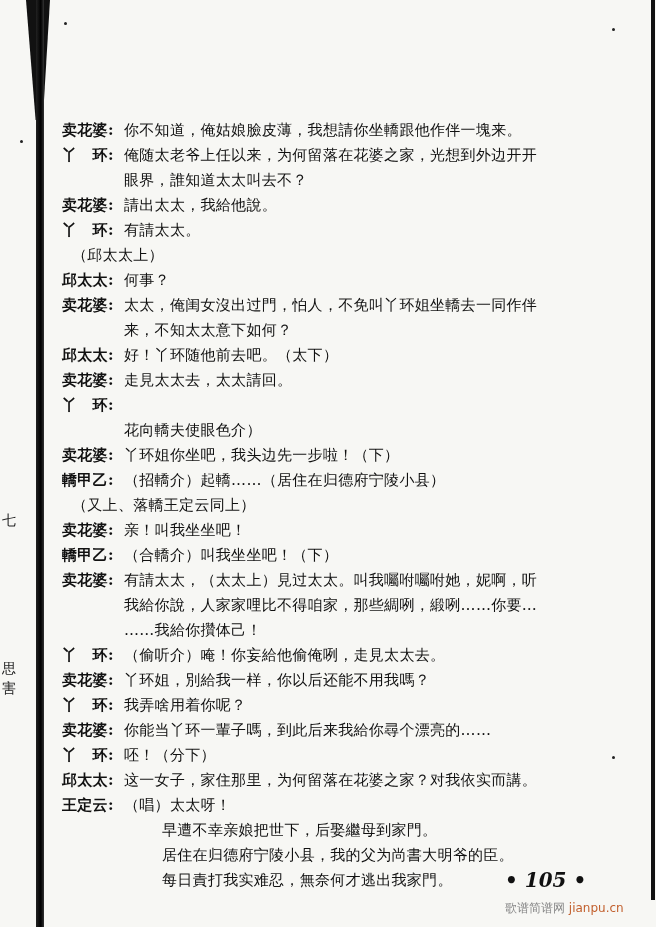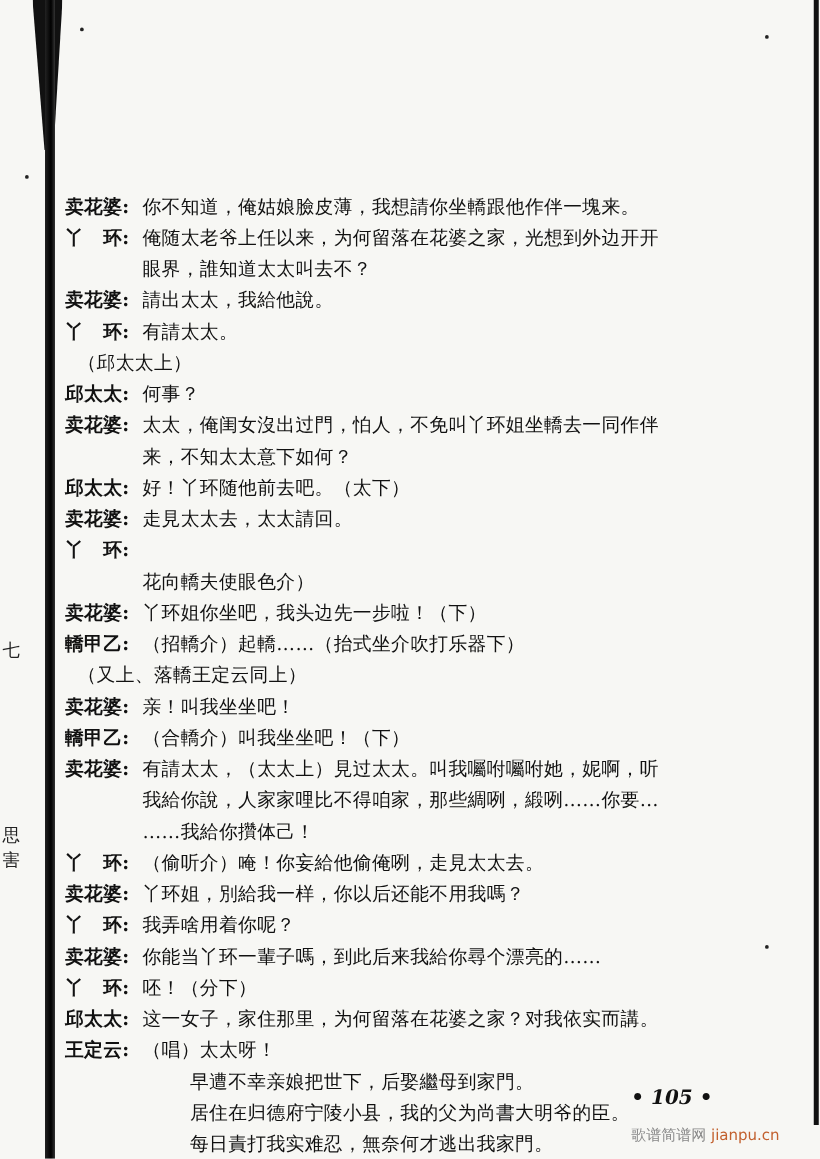--- a/index.html
+++ b/index.html
@@ -20,32 +20,32 @@
       clip-path: polygon(0 0, 100% 0, 70% 100%, 40% 100%);
     }
     .spine-right {
       position: absolute; left: 651px; top: 0; width: 4px; height: 900px;
       background: #111;
     }
     .margin-glyph {
       position: absolute; font-size: 14px; color: #222;
     }
     .speck { position: absolute; width: 3px; height: 3px; background: #222; border-radius: 50%; }
-    .content { position: absolute; left: 52px; top: 118px; width: 540px; margin-top: 35px; }
+    .content { position: absolute; left: 62px; top: 118px; width: 540px; }
     .line {
       position: relative; height: 25px; line-height: 25px; font-size: 15px;
       white-space: nowrap; letter-spacing: 0.3px;
     }
     .speaker { position: absolute; left: 0; top: 0; width: 62px; font-weight: bold; }
     .text { position: absolute; left: 62px; top: 0; }
     .cont .text { left: 62px; }
     .stage .text { left: 10px; }
     .verse .text { left: 100px; }
     .footer-pageno {
-      position: absolute; left: 505px; top: 868px; font-size: 16px;
+      position: absolute; left: 505px; top: 868px; font-size: 20px;
       font-weight: bold; font-style: italic; font-family: "DejaVu Serif", serif;
     }
     .watermark {
       position: absolute; left: 505px; top: 900px; font-size: 12px; color: #888;
       font-family: "DejaVu Sans", sans-serif;
     }
     .watermark .wm-url { color: #c2602e; }
   </style>
 </head>
 <body>
@@ -111,21 +111,21 @@
       </div>
       <div class="line cont">
         <span class="text">花向轎夫使眼色介）</span>
       </div>
       <div class="line dialogue">
         <span class="speaker">卖花婆:</span>
         <span class="text">丫环姐你坐吧，我头边先一步啦！（下）</span>
       </div>
       <div class="line dialogue">
         <span class="speaker">轎甲乙:</span>
-        <span class="text">（招轎介）起轎……（抬式坐介吹打乐器下）</span>
+        <span class="text">（招轎介）起轎……（居住在归德府宁陵小县）</span>
       </div>
       <div class="line stage">
         <span class="text">（又上、落轎王定云同上）</span>
       </div>
       <div class="line dialogue">
         <span class="speaker">卖花婆:</span>
         <span class="text">亲！叫我坐坐吧！</span>
       </div>
       <div class="line dialogue">
         <span class="speaker">轎甲乙:</span>

